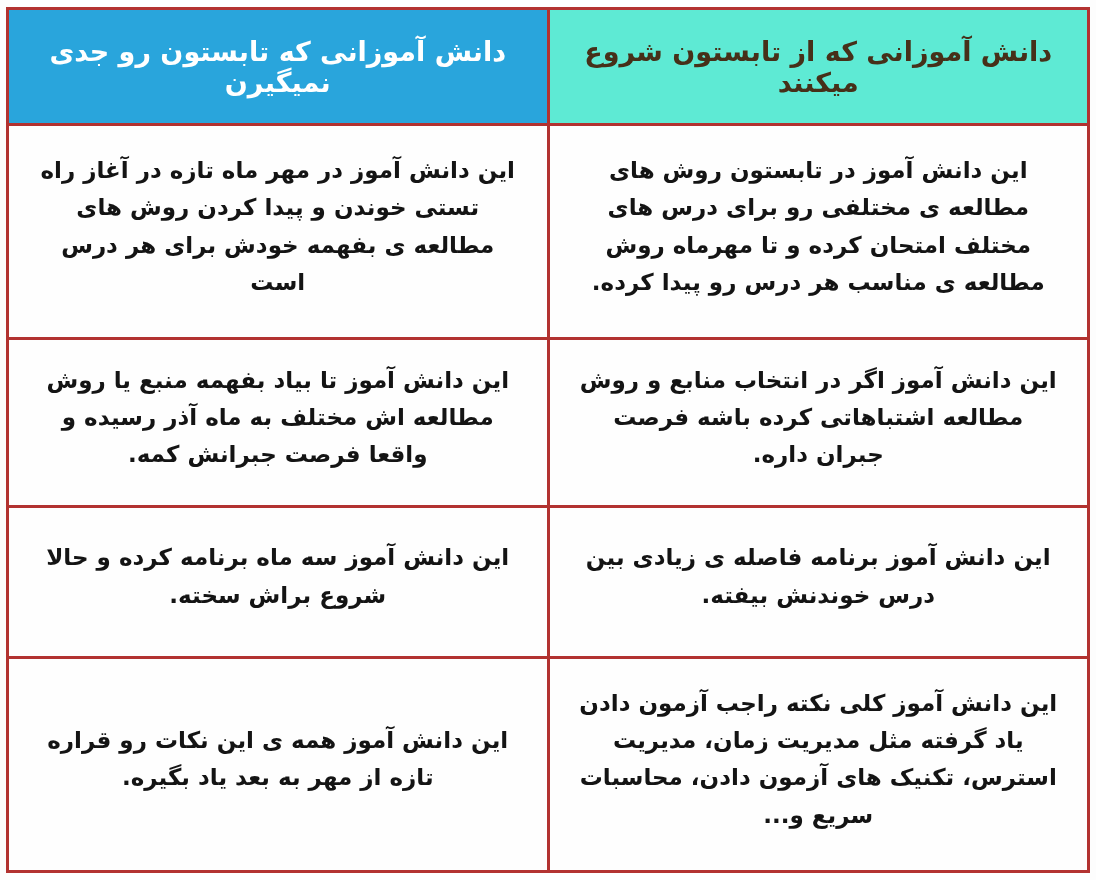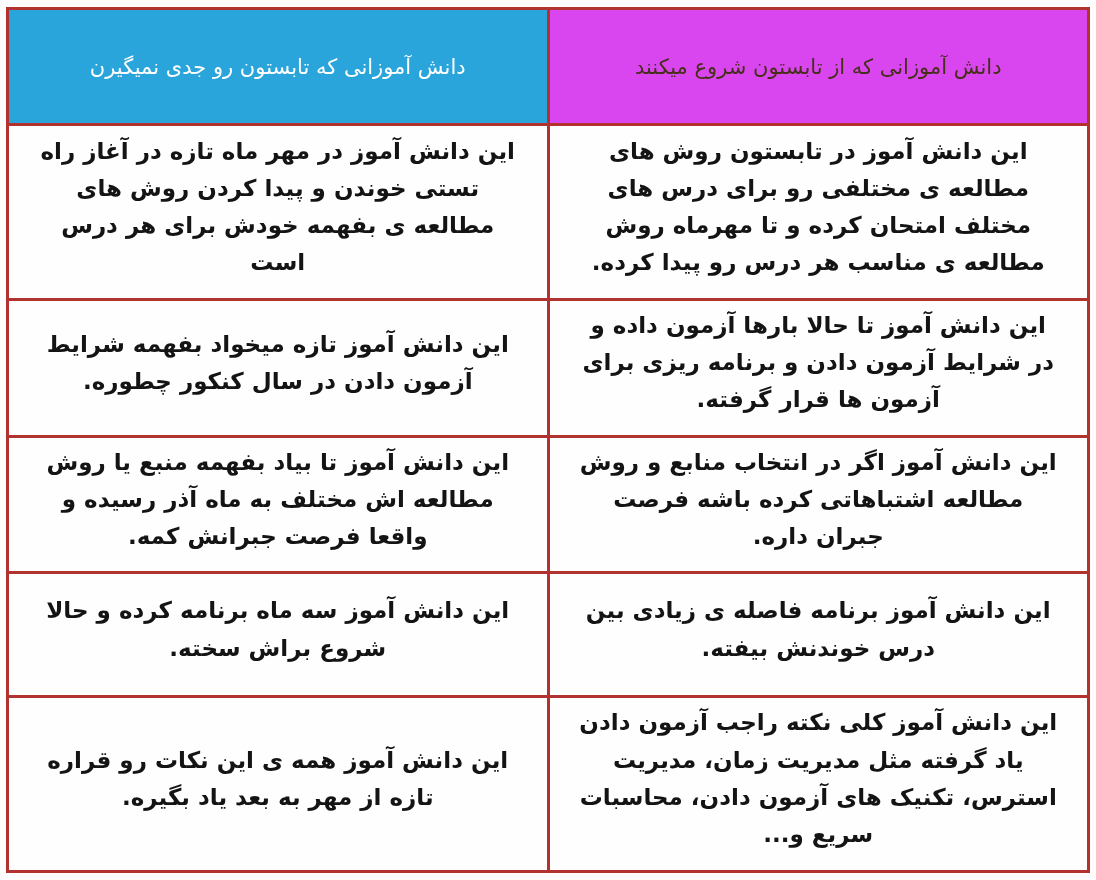--- a/index.html
+++ b/index.html
@@ -25,27 +25,27 @@
   table.compare th,
   table.compare td {
     border: 3px solid #b23230;
     width: 50%;
     text-align: center;
     vertical-align: middle;
     box-sizing: border-box;
   }
   th.header-cell {
     height: 116px;
-    font-size: 21px;
-    font-weight: normal;
+    font-size: 27px;
+    font-weight: bold;
     letter-spacing: 0.5px;
     padding: 6px 28px;
   }
   th.header-right {
-    background: #d946ef;
+    background: #5eead4;
     color: #463019;
   }
   th.header-left {
     background: #29a5dc;
     color: #ffffff;
   }
   td.body-cell {
     background: #fefefe;
     color: #141414;
     font-size: 23px;
@@ -69,24 +69,20 @@
       <tr>
         <th class="header-cell header-right">دانش آموزانی که از تابستون شروع میکنند</th>
         <th class="header-cell header-left">دانش آموزانی که تابستون رو جدی نمیگیرن</th>
       </tr>
     </thead>
     <tbody>
       <tr class="r2">
         <td class="body-cell">این دانش آموز در تابستون روش های مطالعه ی مختلفی رو برای درس های مختلف امتحان کرده و تا مهرماه روش مطالعه ی مناسب هر درس رو پیدا کرده.</td>
         <td class="body-cell">این دانش آموز در مهر ماه تازه در آغاز راه تستی خوندن و پیدا کردن روش های مطالعه ی بفهمه خودش برای هر درس است</td>
       </tr>
-      <tr class="r3">
-        <td class="body-cell">این دانش آموز تا حالا بارها آزمون داده و در شرایط آزمون دادن و برنامه ریزی برای آزمون ها قرار گرفته.</td>
-        <td class="body-cell">این دانش آموز تازه میخواد بفهمه شرایط آزمون دادن در سال کنکور چطوره.</td>
-      </tr>
       <tr class="r4">
         <td class="body-cell">این دانش آموز اگر در انتخاب منابع و روش مطالعه اشتباهاتی کرده باشه فرصت جبران داره.</td>
         <td class="body-cell">این دانش آموز تا بیاد بفهمه منبع یا روش مطالعه اش مختلف به ماه آذر رسیده و واقعا فرصت جبرانش کمه.</td>
       </tr>
       <tr class="r5">
         <td class="body-cell">این دانش آموز برنامه فاصله ی زیادی بین درس خوندنش بیفته.</td>
         <td class="body-cell">این دانش آموز سه ماه برنامه کرده و حالا شروع براش سخته.</td>
       </tr>
       <tr class="r6">
         <td class="body-cell">این دانش آموز کلی نکته راجب آزمون دادن یاد گرفته مثل مدیریت زمان، مدیریت استرس، تکنیک های آزمون دادن، محاسبات سریع و...</td>

